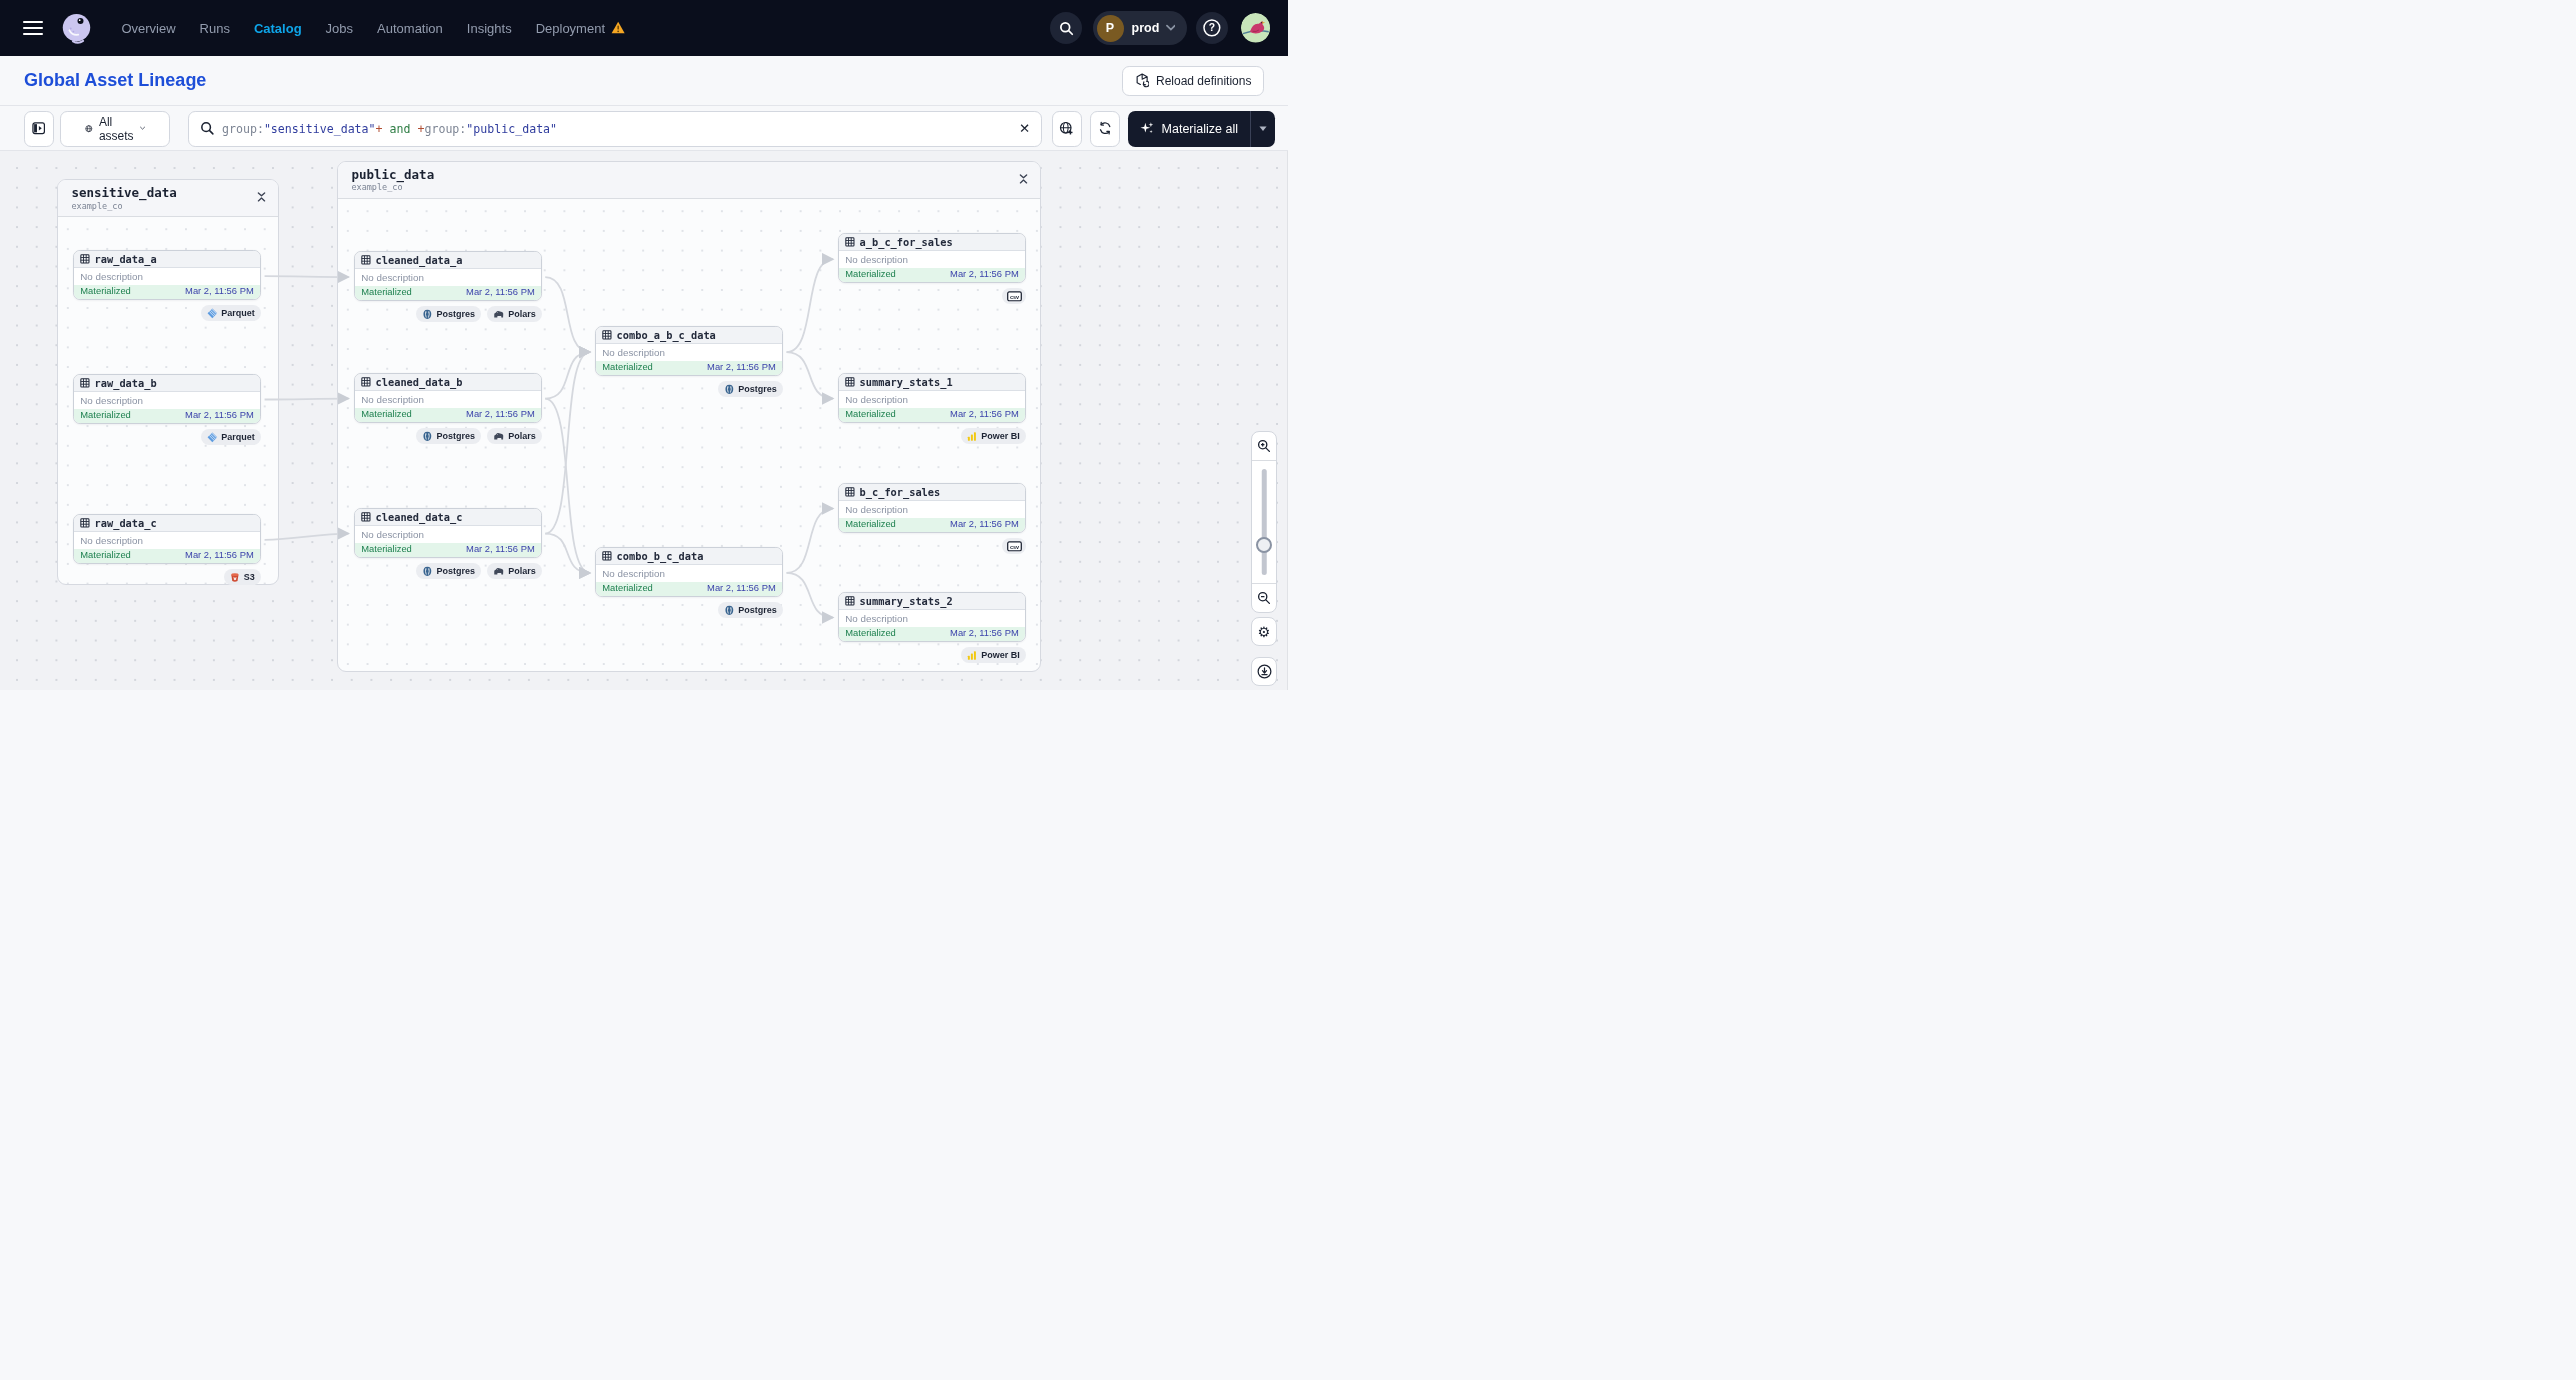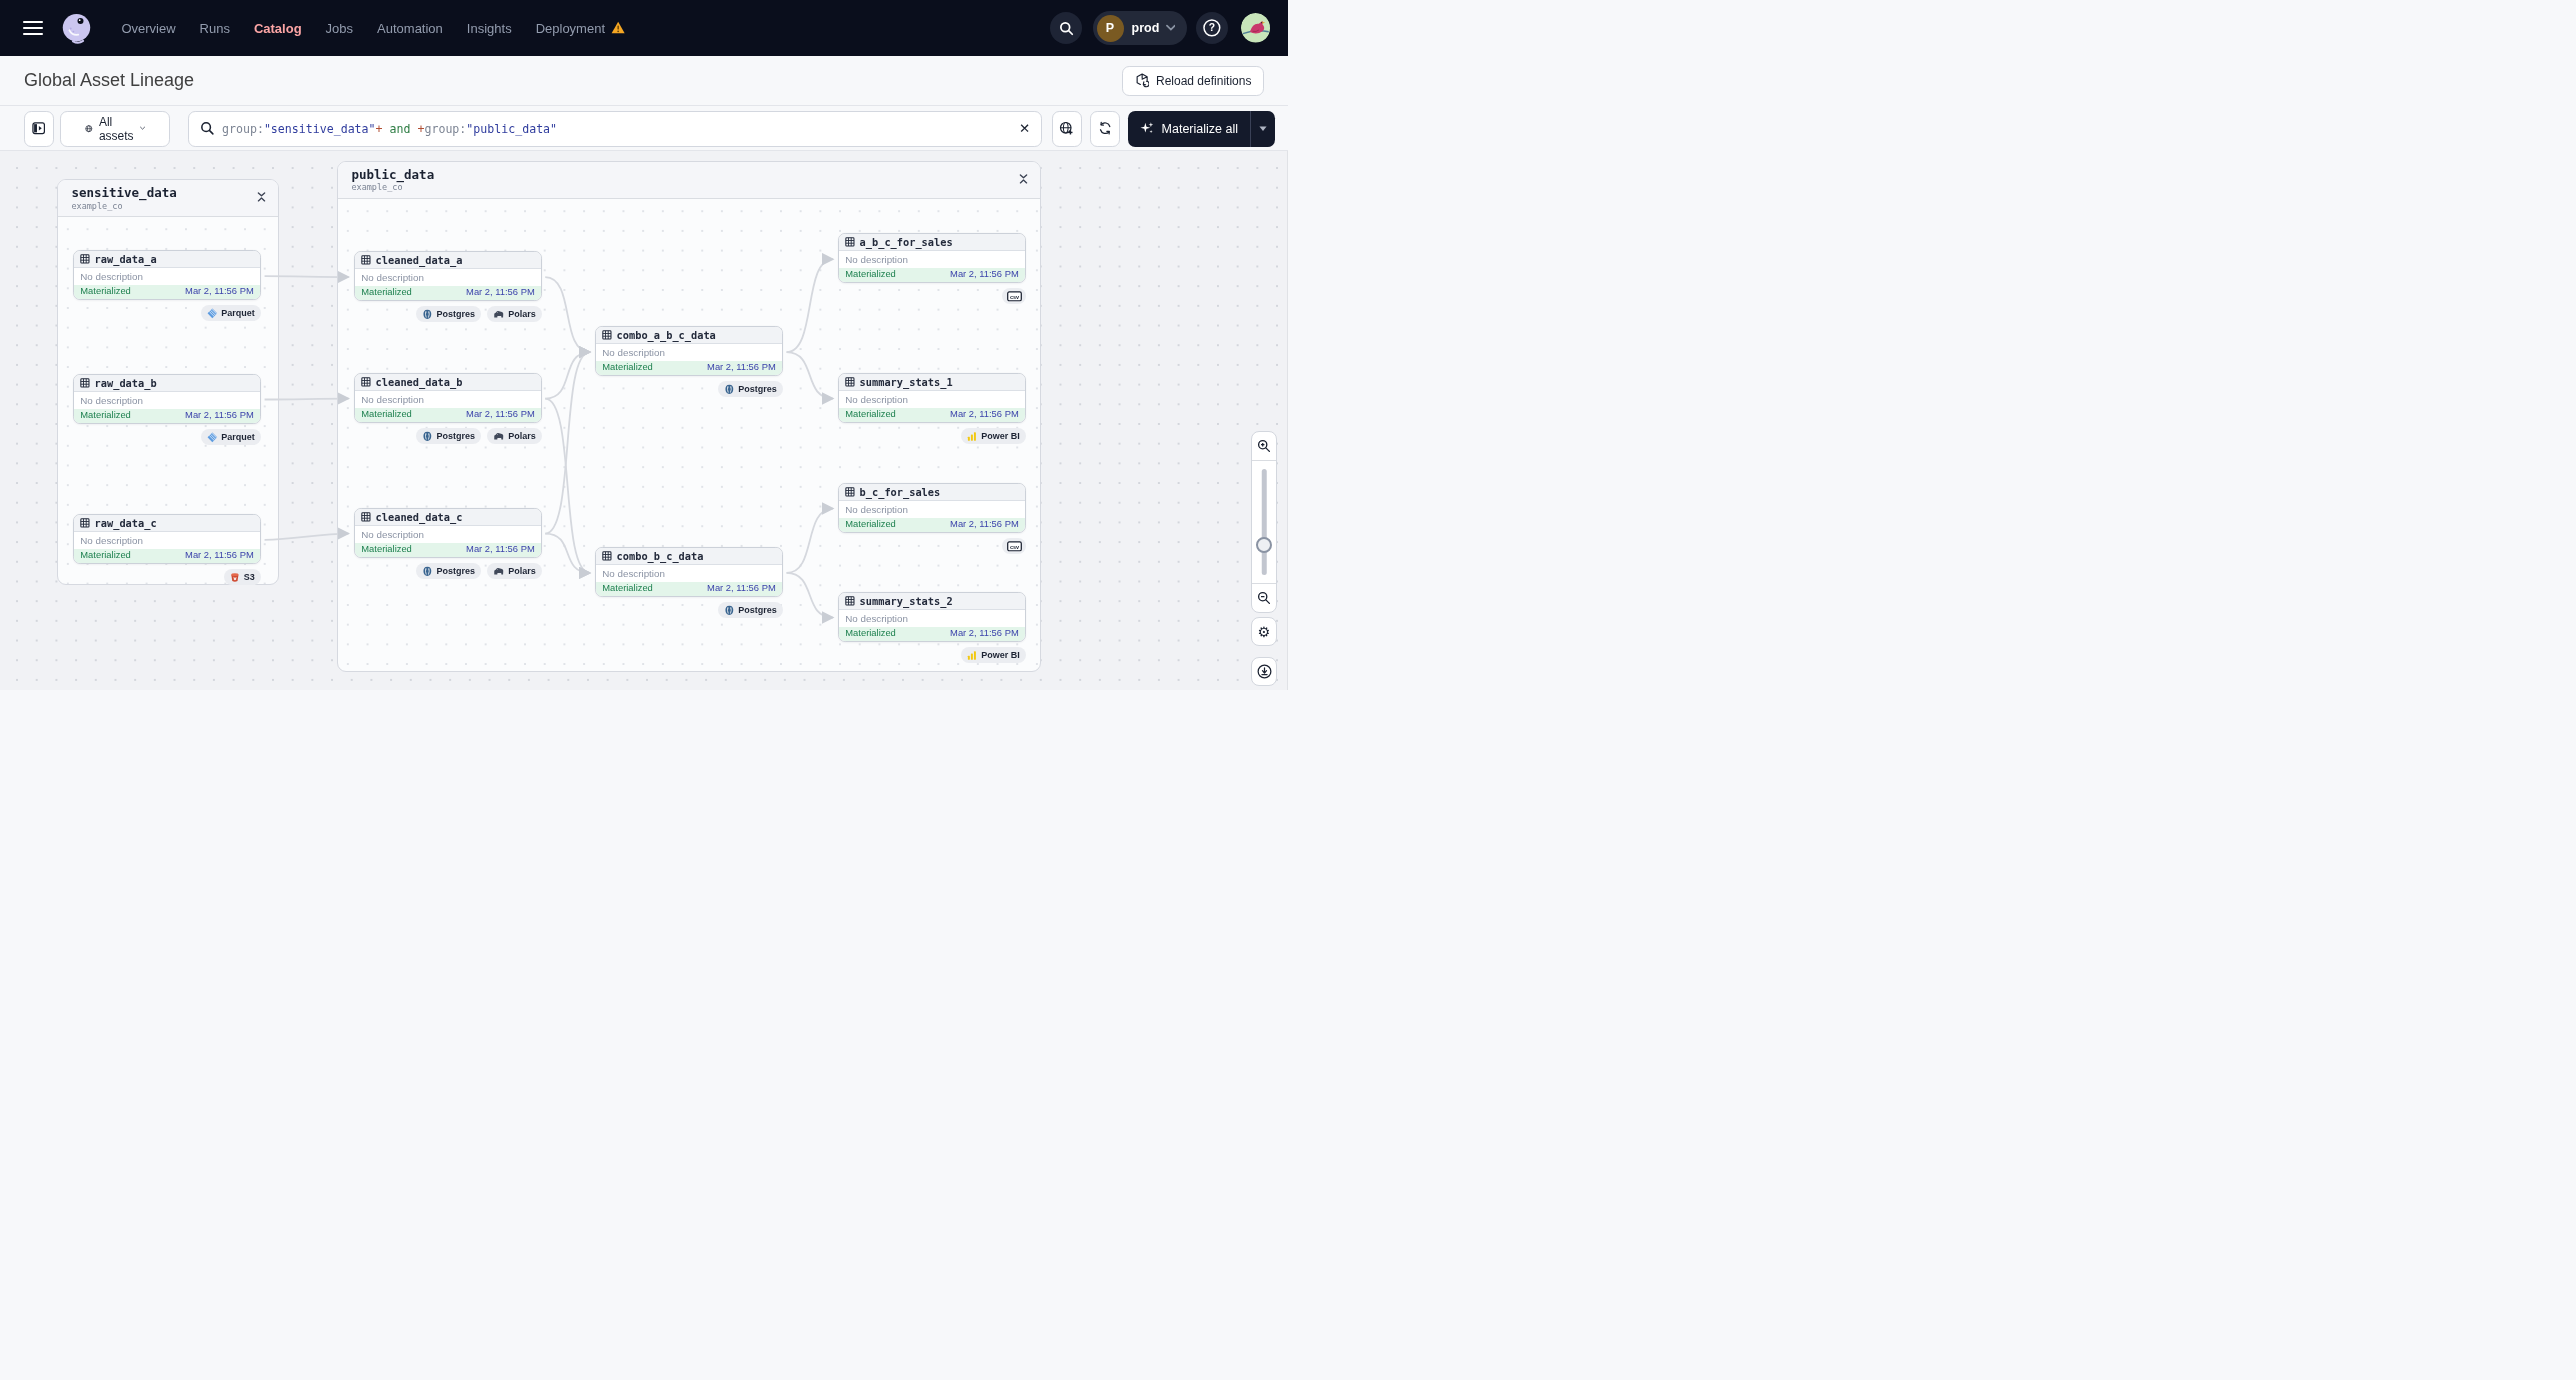--- a/index.html
+++ b/index.html
@@ -7,35 +7,35 @@
               font-family:"Liberation Sans", sans-serif; }
 
   
   .navbar { position:absolute; top:0; left:0; width:1288px; height:56px;
             background:#0a0e1c; display:flex; align-items:center; padding:0 18px; z-index:50; }
   .hamburger { width:19.7px; height:14.3px; display:flex; flex-direction:column; justify-content:space-between; cursor:pointer; margin-left:5.4px; }
   .hamburger span { display:block; height:2.2px; background:#fff; border-radius:0.9px; }
   .nav-logo { width:39px; height:39px; margin-left:14.3px; }
   .nav-items { display:flex; gap:24px; margin-left:25px; align-items:center; }
   .nav-item { color:#939cae; font-size:13px; cursor:pointer; display:flex; align-items:center; gap:6.3px; }
-  .nav-item.active { color:#fca5a5; font-weight:700; }
+  .nav-item.active { color:#0ea5e9; font-weight:700; }
   .nav-spacer { flex:1; }
   .nav-circle { width:32px; height:32px; border-radius:50%; background:#1e2435; display:flex;
                 align-items:center; justify-content:center; cursor:pointer; margin-left:9px; }
   .env-pill { height:34px; border-radius:17px; background:#232939; display:flex; align-items:center;
               padding:3.6px 11.6px 3.6px 3.6px; margin-left:10.7px; cursor:pointer; }
   .env-avatar { width:27px; height:27px; border-radius:50%; background:#785ا21; background:#7a5a22;
                 color:#fff; font-weight:700; font-size:12.5px; display:flex; align-items:center; justify-content:center; }
   .env-name { color:#fff; font-size:12.5px; font-weight:600; margin:0 6.3px 0 8px; }
   .user-avatar { width:29.5px; height:29.5px; border-radius:50%; overflow:hidden; margin-left:12.5px; cursor:pointer; }
 
   
   .page-header { position:absolute; top:56px; left:0; width:1288px; height:50px; background:#f7f8fa;
                  border-bottom:0.9px solid #e3e5ea; display:flex; align-items:center; padding:0 24px; z-index:40; }
-  .page-title { font-size:18px; font-weight:400; color:#404040; }
+  .page-title { font-size:18px; font-weight:700; color:#1d4ed8; }
   .reload-btn { margin-left:auto; height:30px; background:#fff; border:0.9px solid #d3d7df; border-radius:7.2px;
                 display:flex; align-items:center; gap:7.2px; padding:0 11.6px; font-size:12px; color:#1a2130;
                 cursor:pointer; font-weight:500; }
 
   
   .toolbar { position:absolute; top:106px; left:0; width:1288px; height:45px; background:#f7f8fa;
              border-bottom:0.9px solid #e3e5ea; z-index:40; }
   .tb { position:absolute; top:4.5px; height:36px; background:#fff; border:0.9px solid #d3d7df; border-radius:7.2px;
         display:flex; align-items:center; justify-content:center; cursor:pointer; }
   .btn-toggle { left:24px; width:29.5px; }

